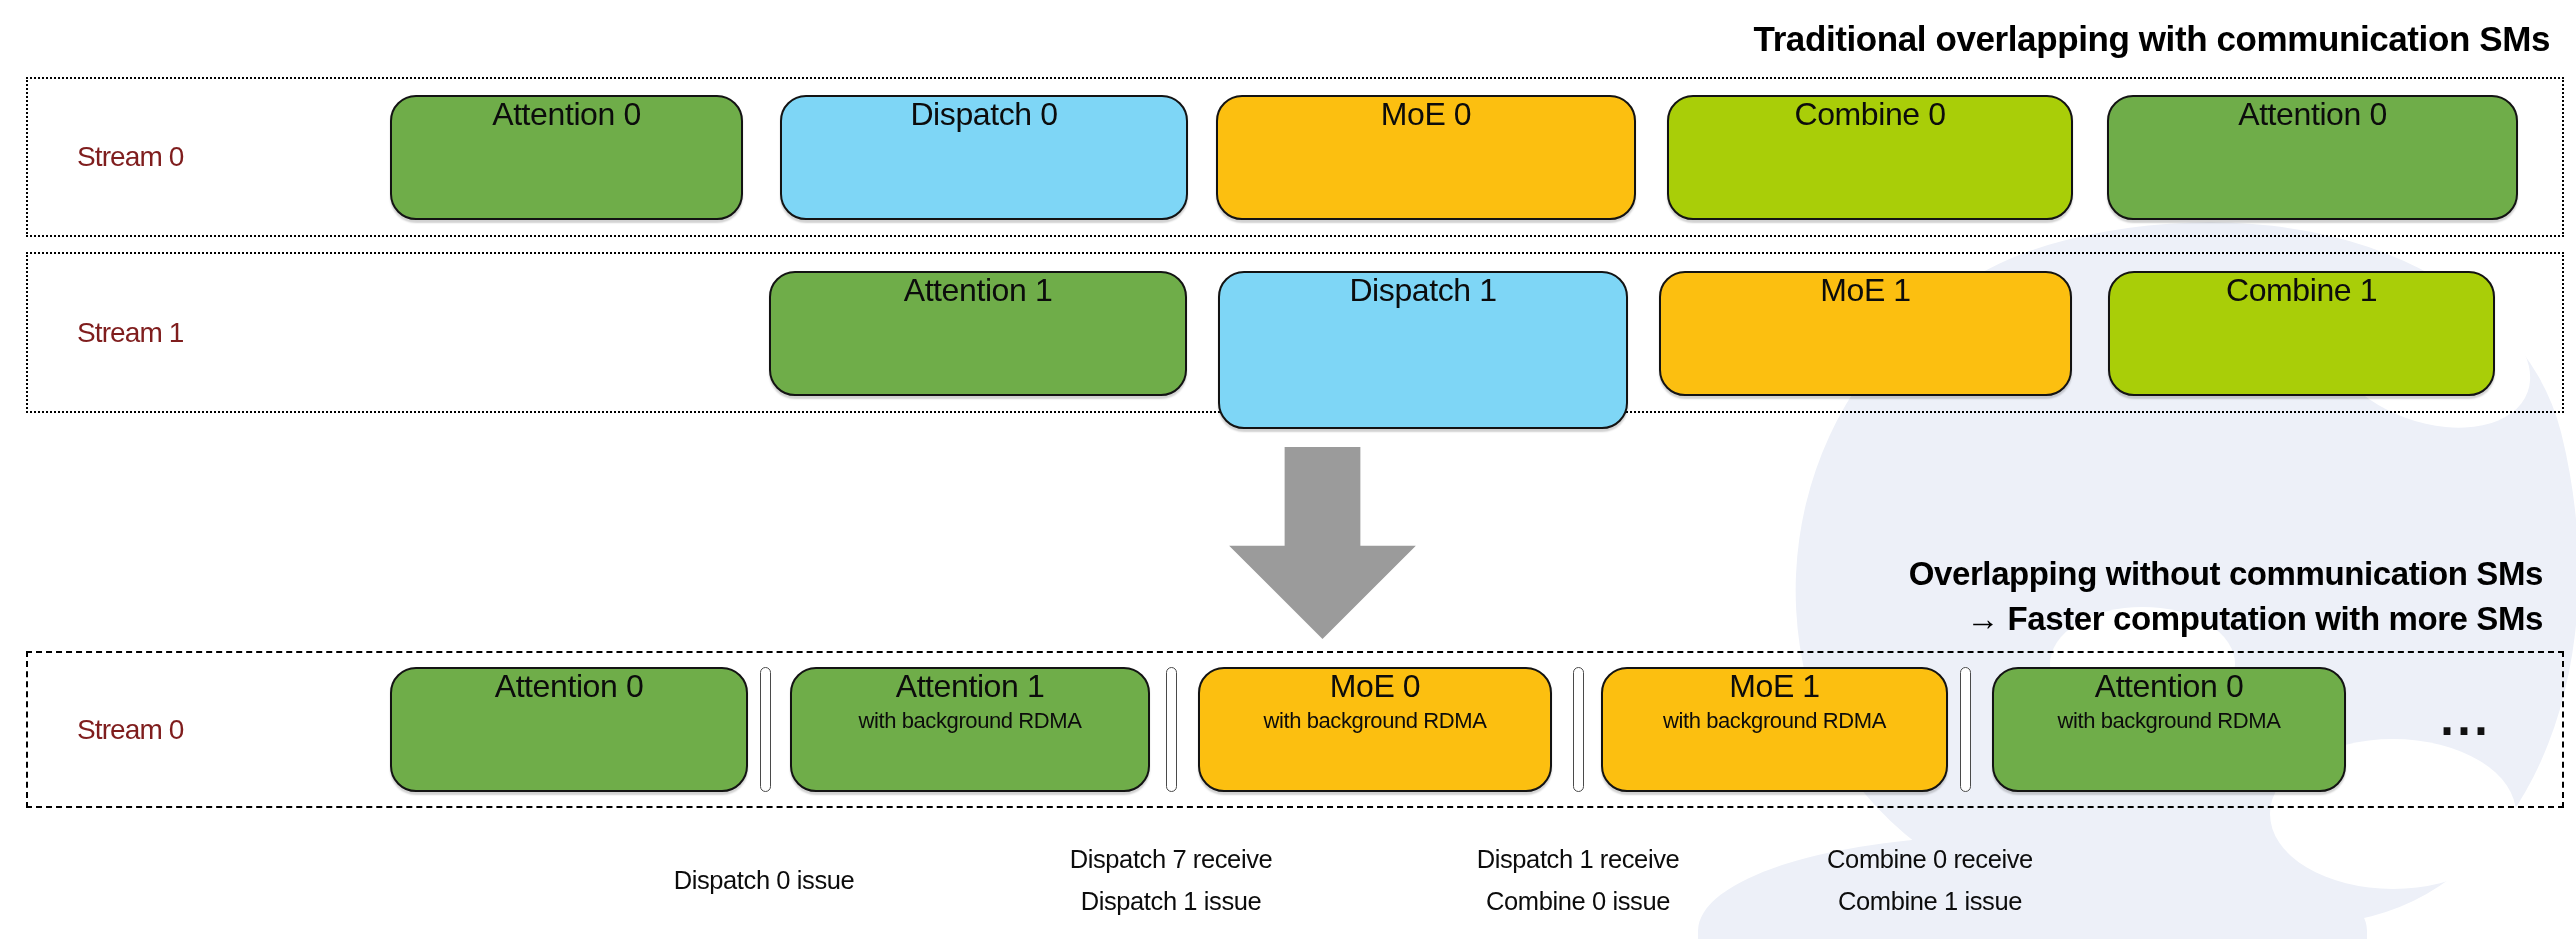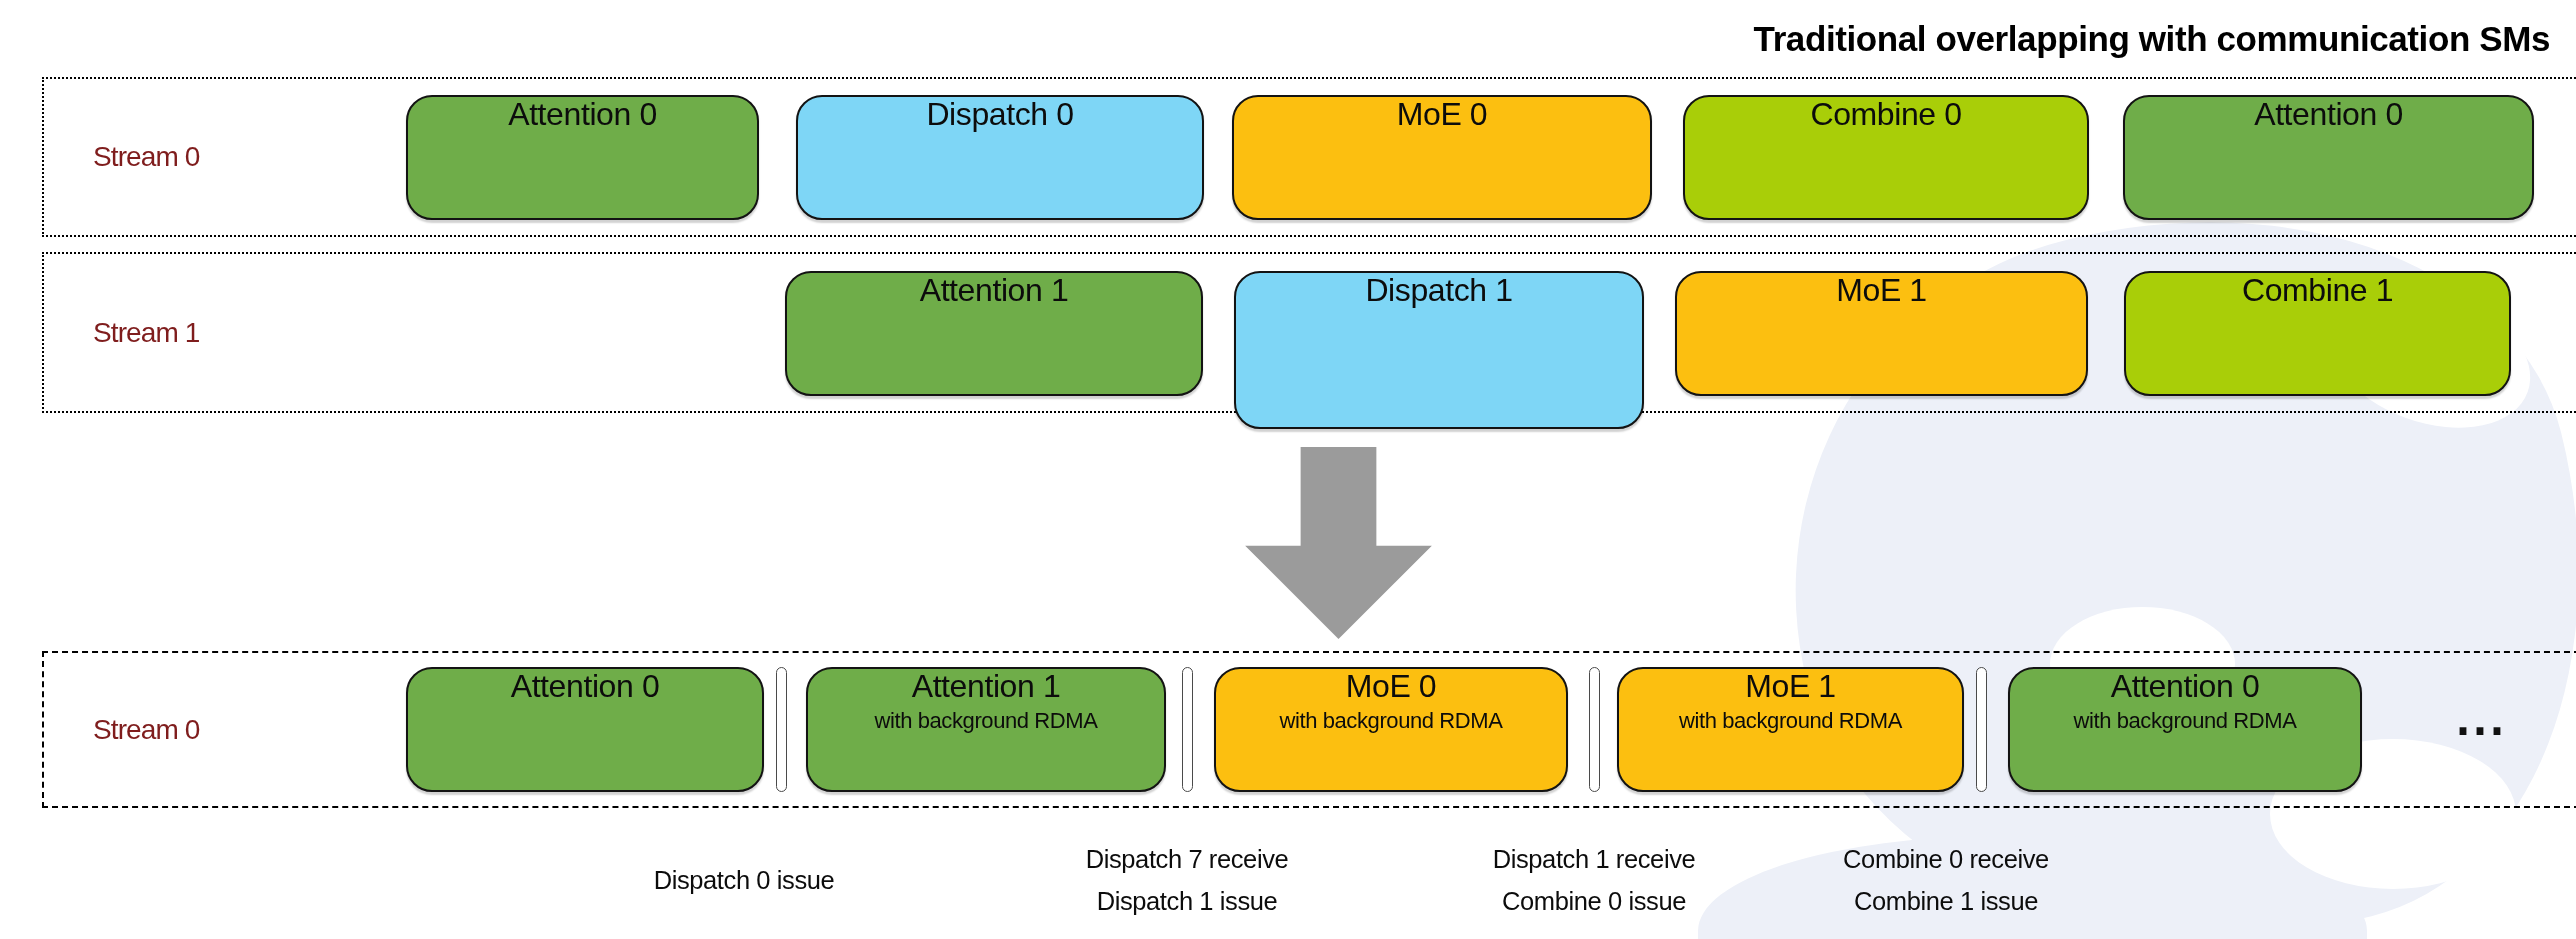--- a/index.html
+++ b/index.html
@@ -9,21 +9,21 @@
   }
   
   .wm { position:absolute; z-index:0; }
   .wm-a { left:1795px; top:220px; width:792px; height:730px; background:#edf0f8;
           border-radius:45% 55% 38% 62% / 50% 42% 58% 50%; transform:rotate(-14deg); }
   .wm-b { left:1698px; top:836px; width:669px; height:211px; background:#edf0f8; border-radius:45%; }
   .wm-cut1 { left:2050px; top:607px; width:185px; height:114px; background:#ffffff; border-radius:50%; }
   .wm-cut2 { left:2270px; top:739px; width:246px; height:150px; background:#ffffff; border-radius:50%; }
   .wm-cut3 { left:2323px; top:290px; width:211px; height:132px; background:#ffffff; border-radius:50%; transform:rotate(20deg); }
 
-  .layer { position:absolute; inset:0; z-index:1;margin-left:16px; }
+  .layer { position:absolute; inset:0; z-index:1; }
 
   .section-title {
     position:absolute; right:26px; top:19.4px; font-size:35px; font-weight:bold;
     color:#000; white-space:nowrap; letter-spacing:-0.4px;
   }
   .section-title-2 {
     position:absolute; right:33px; top:551px; font-size:33px; font-weight:bold;
     color:#000; text-align:right; line-height:45px; letter-spacing:-0.4px;
   }
 
@@ -110,20 +110,24 @@
         </div>
         <div class="block" style="left: 2108px; top: 271px; width: 387px; height: 125px; background: rgb(169, 206, 8);">
           <div class="main">Combine 1</div>
         </div>
       </div>
 
     <svg class="down-arrow" width="187" height="192" viewBox="0 0 212 218">
       <polygon points="63,0 149,0 149,112 212,112 106,218 0,112 63,112" fill="#9b9b9b"></polygon>
     </svg>
 
+    <div class="section-title-2">
+      <div>Overlapping without communication SMs</div>
+      <div>→ Faster computation with more SMs</div>
+    </div>
 
     <div id="bottom-stream">
         <div class="stream-row dashed" style="top: 651px; height: 157px;"></div>
         <div class="stream-label" style="top: 651px; height: 157px;">Stream 0</div>
         <div class="block" style="left: 390px; top: 667px; width: 358px; height: 125px; background: rgb(111, 173, 73);">
           <div class="main">Attention 0</div>
         </div>
         <div class="block" style="left: 790px; top: 667px; width: 360px; height: 125px; background: rgb(111, 173, 73);">
           <div class="main">Attention 1</div>
           <div class="sub">with background RDMA</div>
@@ -141,21 +145,21 @@
           <div class="sub">with background RDMA</div>
         </div>
         <div class="separator" style="left: 760px; top: 667px; height: 125px;"></div>
         <div class="separator" style="left: 1166px; top: 667px; height: 125px;"></div>
         <div class="separator" style="left: 1573px; top: 667px; height: 125px;"></div>
         <div class="separator" style="left: 1960px; top: 667px; height: 125px;"></div>
         <div class="ellipsis" style="left: 2411px; top: 651px; width: 106px; height: 157px;">⋯</div>
       </div>
 
     <div id="annotations">
-        <div class="annotation" style="left: 728px;">
+        <div class="annotation" style="left: 764px;">
           <div class="">Dispatch 0 issue</div>
         </div>
         <div class="annotation" style="left: 1171px;">
           <div class="">Dispatch 7 receive</div>
           <div class="">Dispatch 1 issue</div>
         </div>
         <div class="annotation" style="left: 1578px;">
           <div class="">Dispatch 1 receive</div>
           <div class="">Combine 0 issue</div>
         </div>

